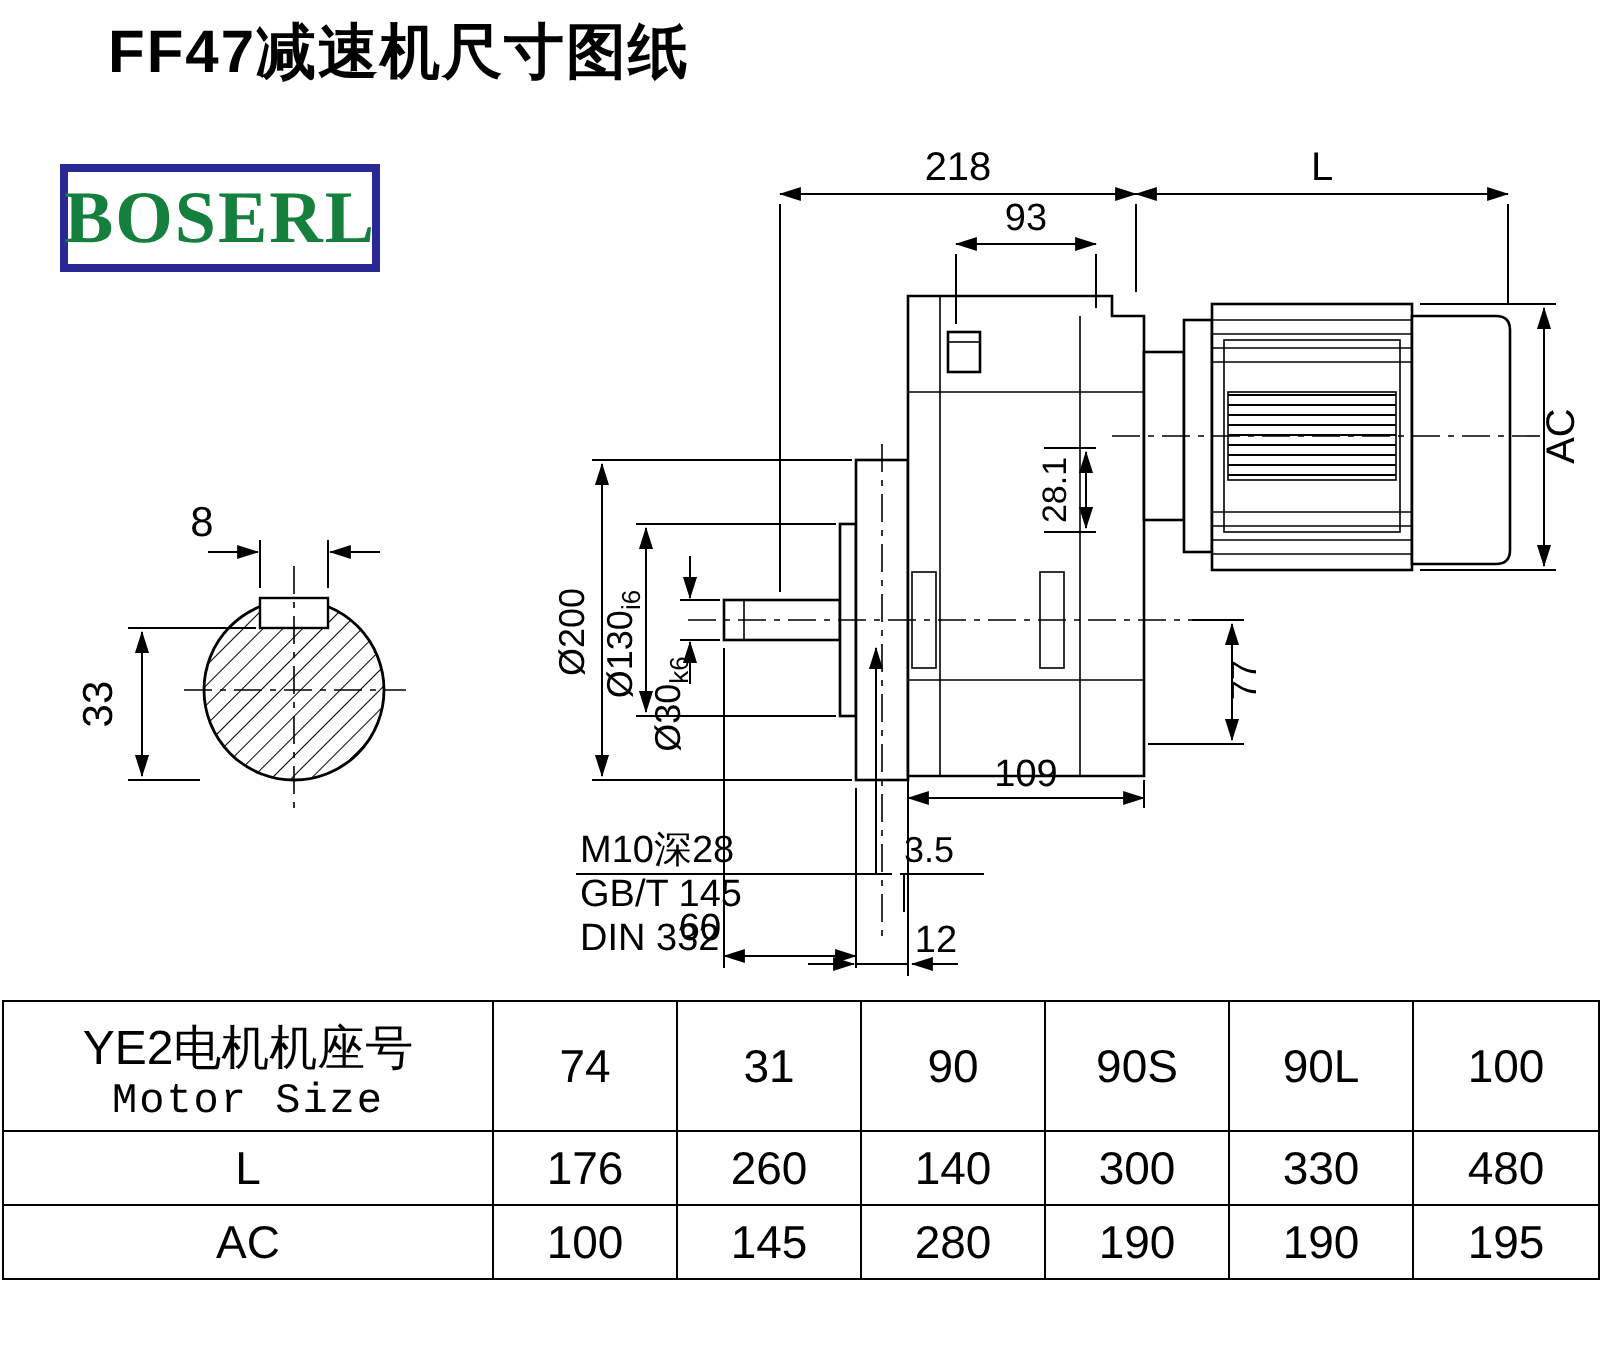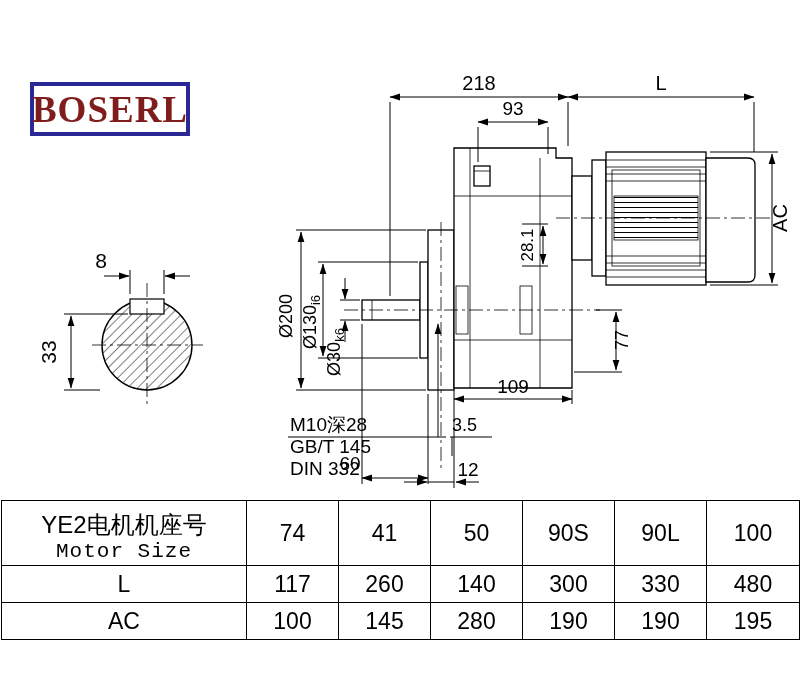--- a/index.html
+++ b/index.html
@@ -1,21 +1,21 @@
 <!DOCTYPE html>
 <html><head>
 <meta charset="utf-8">
 <style>
   html,body{margin:0;padding:0;background:#fff;}
   #page{position:relative;width:800px;height:676px;background:#fff;overflow:hidden;
         font-family:"Liberation Sans",sans-serif;color:#000;}
   #title{position:absolute;left:54px;top:6px;font-size:30px;font-weight:bold;letter-spacing:1px;}
   #logo{position:absolute;left:30px;top:82px;width:152px;height:46px;border:4px solid #2a2894;
         display:flex;align-items:center;justify-content:center;
-        font-family:"Liberation Serif",serif;font-weight:bold;font-size:37px;color:#7f1d1d;letter-spacing:1px;}
+        font-family:"Liberation Serif",serif;font-weight:bold;font-size:37px;color:#15803d;letter-spacing:1px;}
   svg{position:absolute;left:0;top:0;}
   .ln{stroke:#000;stroke-width:1.3;fill:#fff;}
   .thin{stroke:#000;stroke-width:0.8;fill:none;}
   .dim{stroke:#000;stroke-width:1;fill:none;}
   .cl{stroke:#000;stroke-width:0.8;fill:none;stroke-dasharray:14 4 3 4;}
   text{font-family:"Liberation Sans",sans-serif;fill:#000;}
   #sizetable{position:absolute;left:1px;top:500px;width:798px;border-collapse:collapse;table-layout:fixed;}
   #sizetable td{border:1.5px solid #000;text-align:center;vertical-align:middle;font-size:23px;padding:0;}
   #sizetable tr.hdr td{height:60px;}
   #sizetable tr.datarow td{height:36px;}
@@ -166,48 +166,49 @@
       <text x="350" y="470" font-size="19" text-anchor="middle">60</text>
 
       <line x1="454" y1="404" x2="454" y2="488" class="dim"></line>
       <line x1="404" y1="482" x2="427" y2="482" class="dim" marker-end="url(#arw)"></line>
       <line x1="479" y1="482" x2="456" y2="482" class="dim" marker-end="url(#arw)"></line>
       <line x1="428" y1="482" x2="454" y2="482" class="dim"></line>
       <text x="468" y="476" font-size="19" text-anchor="middle">12</text>
     </g>
   </svg>
 
+  <div id="title">FF47减速机尺寸图纸</div>
   <div id="logo">BOSERL</div>
 
   <table id="sizetable">
     <colgroup>
       <col style="width:245px">
         <col style="width:92px">
         <col style="width:92px">
         <col style="width:92px">
       <col style="width:92px">
         <col style="width:92px">
         <col style="width:93px">
     </colgroup>
     <tbody>
         <tr class="hdr">
       <td>
         <div class="hdr-cn">YE2电机机座号</div>
         <div class="hdr-en">Motor Size</div>
       </td>
       <td>74</td>
-      <td>41</td>
-      <td>50</td>
+      <td>31</td>
+      <td>90</td>
       <td>90S</td>
       <td>90L</td>
       <td>100</td>
     </tr>
     <tr class="datarow">
       <td>L</td>
-      <td>117</td>
+      <td>176</td>
       <td>260</td>
       <td>140</td>
       <td>300</td>
       <td>330</td>
       <td>480</td>
     </tr>
     <tr class="datarow">
       <td>AC</td>
       <td>100</td>
       <td>145</td>

